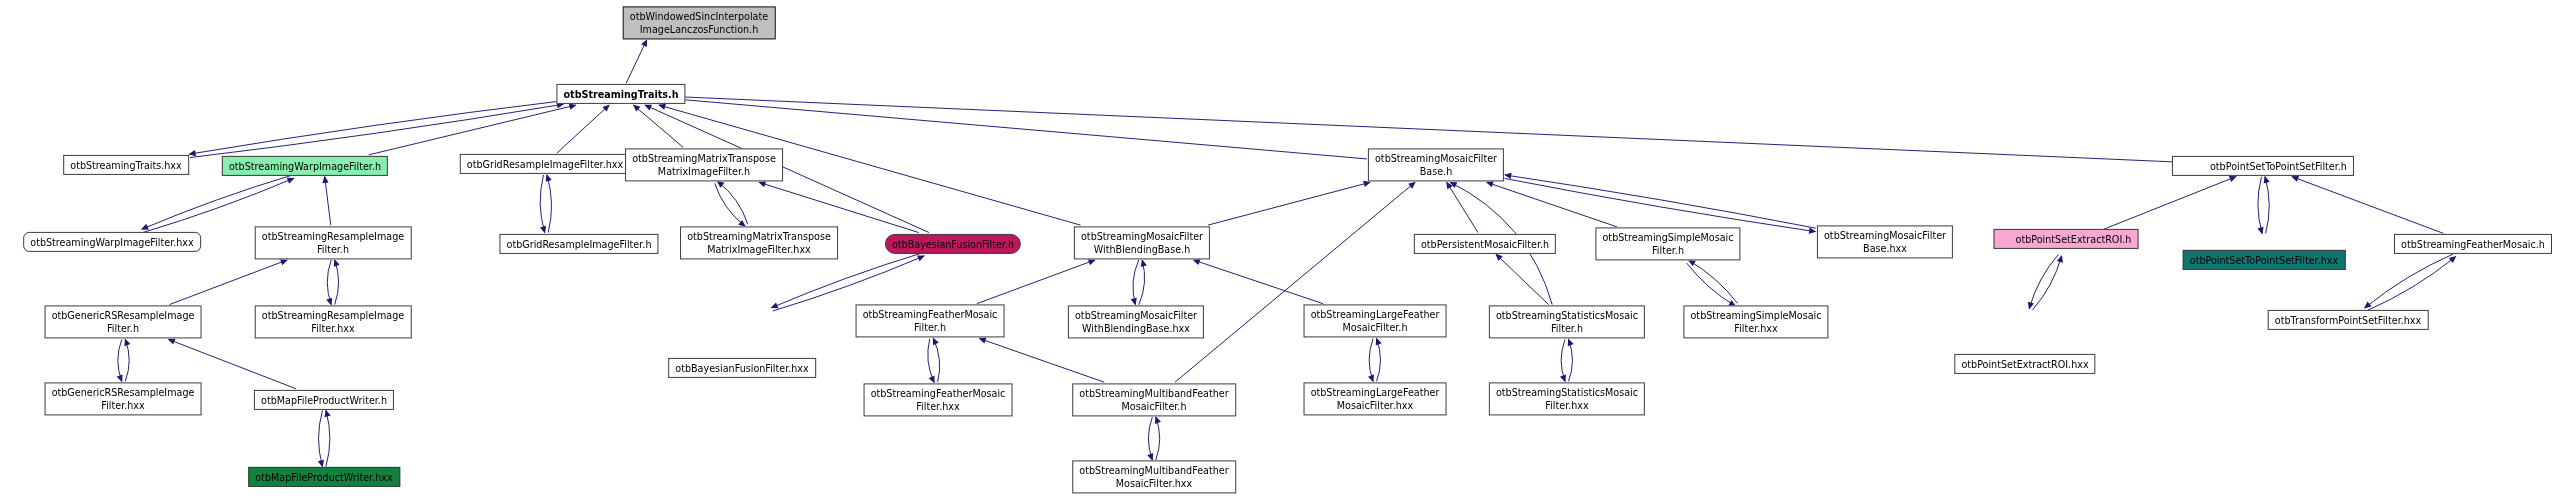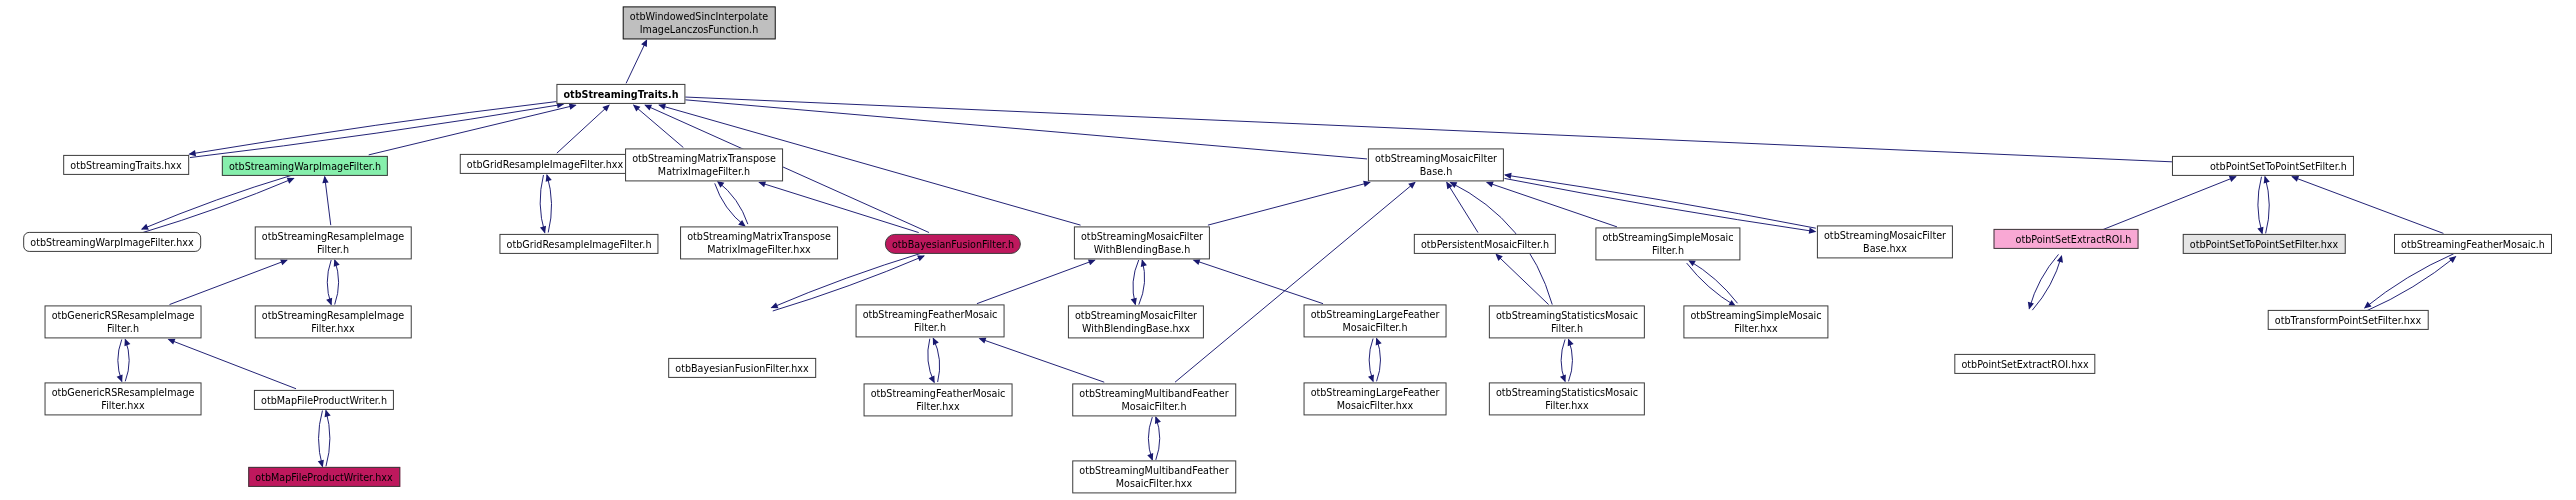--- a/index.html
+++ b/index.html
@@ -101,21 +101,21 @@
 MatrixImageFilter.hxx</div>
     <div class="node" style="left: 953px; top: 244px; border-color: rgb(60, 60, 60); background: #be185d; border-radius: 10px;">otbBayesianFusionFilter.h</div>
     <div class="node" style="left: 1142px; top: 243px; border-color: rgb(60, 60, 60); background: rgb(255, 255, 255);">otbStreamingMosaicFilter
 WithBlendingBase.h</div>
     <div class="node" style="left: 1485px; top: 244px; border-color: rgb(60, 60, 60); background: rgb(255, 255, 255);">otbPersistentMosaicFilter.h</div>
     <div class="node" style="left: 1668px; top: 244px; border-color: rgb(60, 60, 60); background: rgb(255, 255, 255);">otbStreamingSimpleMosaic
 Filter.h</div>
     <div class="node" style="left: 1885px; top: 242px; border-color: rgb(60, 60, 60); background: rgb(255, 255, 255);">otbStreamingMosaicFilter
 Base.hxx</div>
     <div class="node" style="left: 2066px; top: 239px; border-color: rgb(60, 60, 60); background: #f9a8d4; padding-left: 21px;">otbPointSetExtractROI.h</div>
-    <div class="node" style="left: 2264px; top: 244px; border-color: rgb(60, 60, 60); background: #e5e5e5; text-align: right;">otbPointSetToPointSetFilter.hxx</div>
+    <div class="node" style="left: 2264px; top: 260px; border-color: rgb(60, 60, 60); background: #0f766e; text-align: right;">otbPointSetToPointSetFilter.hxx</div>
     <div class="node" style="left: 2473px; top: 244px; border-color: rgb(60, 60, 60); background: rgb(255, 255, 255);">otbStreamingFeatherMosaic.h</div>
     <div class="node" style="left: 123px; top: 322px; border-color: rgb(60, 60, 60); background: rgb(255, 255, 255);">otbGenericRSResampleImage
 Filter.h</div>
     <div class="node" style="left: 333px; top: 322px; border-color: rgb(60, 60, 60); background: rgb(255, 255, 255);">otbStreamingResampleImage
 Filter.hxx</div>
     <div class="node" style="left: 742px; top: 320px; border-color: rgb(60, 60, 60); background: rgb(255, 255, 255); margin-top: 48px;">otbBayesianFusionFilter.hxx</div>
     <div class="node" style="left: 930px; top: 321px; border-color: rgb(60, 60, 60); background: rgb(255, 255, 255);">otbStreamingFeatherMosaic
 Filter.h</div>
     <div class="node" style="left: 1136px; top: 322px; border-color: rgb(60, 60, 60); background: rgb(255, 255, 255);">otbStreamingMosaicFilter
 WithBlendingBase.hxx</div>
@@ -131,17 +131,17 @@
 Filter.hxx</div>
     <div class="node" style="left: 324px; top: 400px; border-color: rgb(60, 60, 60); background: rgb(255, 255, 255); text-align: right;">otbMapFileProductWriter.h</div>
     <div class="node" style="left: 938px; top: 400px; border-color: rgb(60, 60, 60); background: rgb(255, 255, 255);">otbStreamingFeatherMosaic
 Filter.hxx</div>
     <div class="node" style="left: 1154px; top: 400px; border-color: rgb(60, 60, 60); background: rgb(255, 255, 255);">otbStreamingMultibandFeather
 MosaicFilter.h</div>
     <div class="node" style="left: 1375px; top: 399px; border-color: rgb(60, 60, 60); background: rgb(255, 255, 255);">otbStreamingLargeFeather
 MosaicFilter.hxx</div>
     <div class="node" style="left: 1567px; top: 399px; border-color: rgb(60, 60, 60); background: rgb(255, 255, 255);">otbStreamingStatisticsMosaic
 Filter.hxx</div>
-    <div class="node" style="left: 324px; top: 477px; border-color: rgb(60, 60, 60); background: #be185d;">otbMapFileProductWriter.hxx</div>
+    <div class="node" style="left: 324px; top: 477px; border-color: rgb(60, 60, 60); background: #15803d;">otbMapFileProductWriter.hxx</div>
     <div class="node" style="left: 1154px; top: 477px; border-color: rgb(60, 60, 60); background: rgb(255, 255, 255);">otbStreamingMultibandFeather
 MosaicFilter.hxx</div>
   </div>
 
 
 </body></html>

